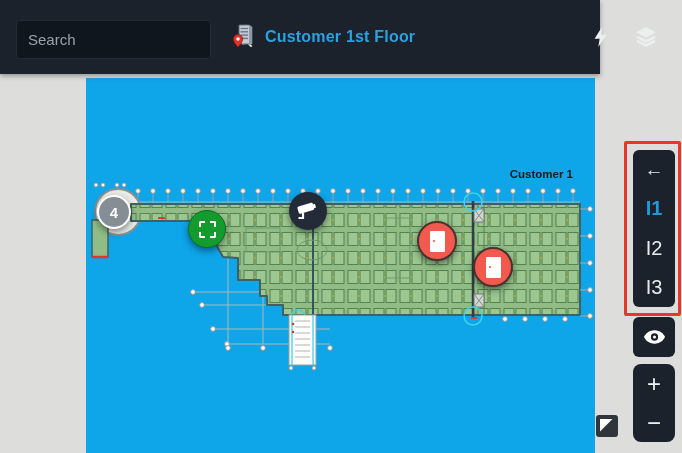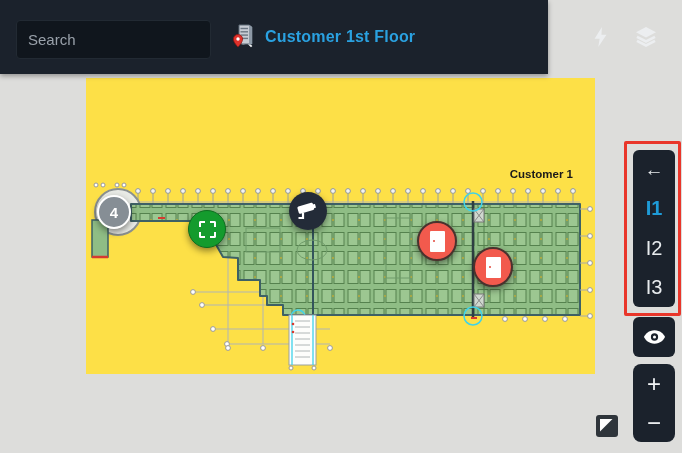--- a/index.html
+++ b/index.html
@@ -1,38 +1,38 @@
 <!DOCTYPE html>
 <html><head>
 <meta charset="utf-8">
 <style>
   * { margin:0; padding:0; box-sizing:border-box; }
   html,body { width:682px; height:453px; overflow:hidden; }
   body { font-family:"Liberation Sans", sans-serif; background:#dddddb; position:relative; }
 
   
-  .topbar { position:absolute; left:0; top:0; width:548px; height:74px;
+  .topbar { position:absolute; left:0; top:0; width:600px; height:74px;
     background:#1b222c; box-shadow:0 2px 5px rgba(0,0,0,.35); z-index:50; }
   .search-box { position:absolute; left:16px; top:20px; width:195px; height:39px;
     background:#10161d; border:1px solid #222a33; border-radius:4px;
     display:flex; align-items:center; }
   .search-box input { flex:1; background:transparent; border:none; outline:none;
     color:#cfd4da; font-size:15px; padding:0 8px 0 11px; font-family:"Liberation Sans",sans-serif; }
   .search-box input::placeholder { color:#99a1aa; }
   .search-box .mag { width:34px; display:flex; align-items:center; justify-content:center; cursor:pointer; }
   .title-group { position:absolute; left:231px; top:0; height:74px; display:flex; align-items:center; gap:10px; }
   .title-text { color:#2aa1e0; font-size:16px; font-weight:700; letter-spacing:.2px; }
   .bar-btn { position:absolute; top:0; height:74px; width:44px; display:flex;
     align-items:center; justify-content:center; cursor:pointer; }
   .bar-btn.bolt   { left:579px; }
   .bar-btn.layers { left:624px; }
 
   
-  .map-page { position:absolute; left:86px; top:78px; width:509px; height:296px;
-    background:#fde047; z-index:1; }
+  .map-page { position:absolute; left:86px; top:78px; width:509px; height:375px;
+    background:#0ea5e9; z-index:1; }
   .plan-svg { position:absolute; left:0; top:0; }
   .area-label { position:absolute; right:22px; top:90px; font-size:11.5px;
     font-weight:700; color:#1a1a1a; }
 
   
   .marker { position:absolute; border-radius:50%; z-index:10;
     display:flex; align-items:center; justify-content:center; cursor:pointer;
     box-shadow:0 3px 7px rgba(0,0,0,.45); }
   .marker.cluster { border:2.5px solid #ffffff; color:#fff; font-size:15px; font-weight:700; }
   .marker.zone   { border:1px solid #0d6e1f; }

